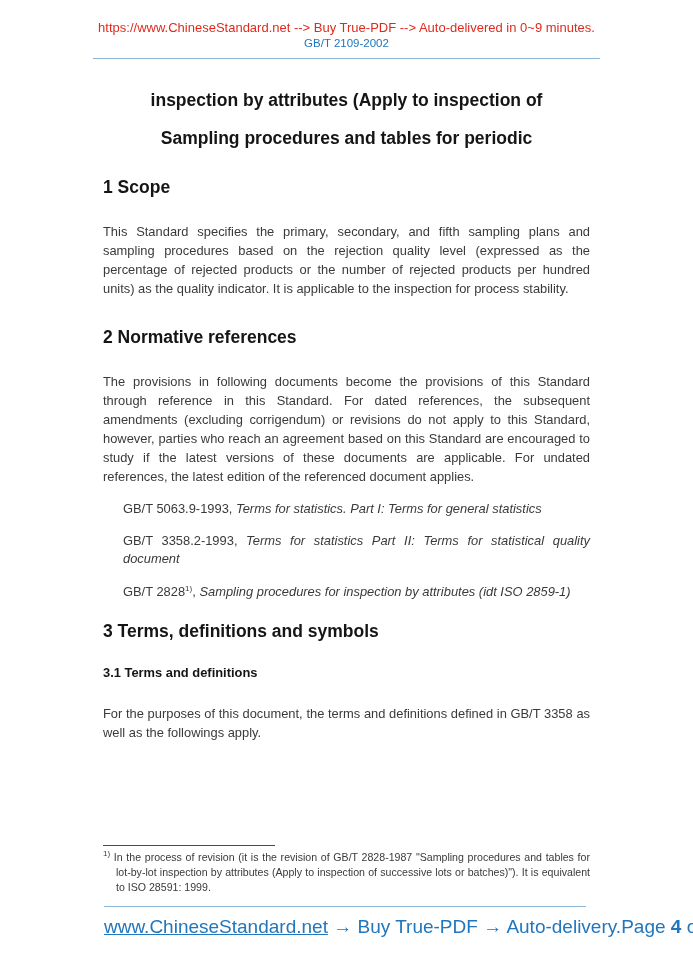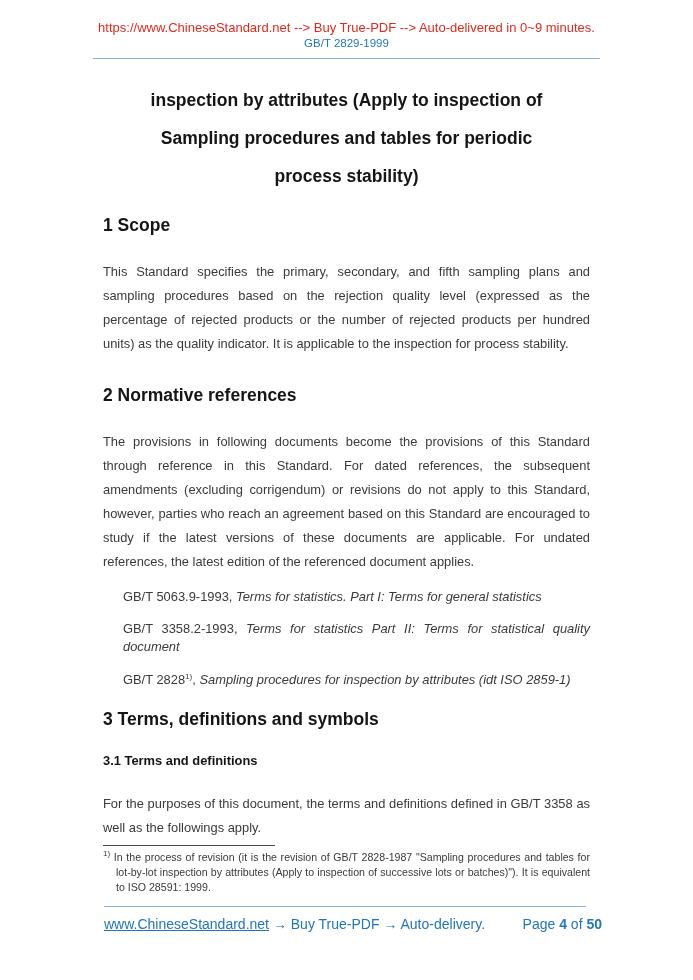--- a/index.html
+++ b/index.html
@@ -46,21 +46,21 @@
     font-size: 17.5px;
     font-weight: bold;
     color: #151515;
   }
   .h-scope { margin-top: 20px; }
   .h-normative { margin-top: 29px; }
   .h-terms { margin-top: 20px; }
   .body-para {
     margin-top: 24px;
     font-size: 12.9px;
-    line-height: 24px;
+    line-height: 19px;
     text-align: justify;
   }
   .ref {
     margin-top: 14px;
     padding-left: 20px;
     font-size: 12.9px;
     line-height: 18.2px;
     text-align: justify;
   }
   .ref em { font-style: italic; }
@@ -99,50 +99,49 @@
   .footer-rule {
     position: absolute;
     left: 104px;
     right: 107px;
     top: 906px;
     border-top: 1.5px solid #8cb4d2;
   }
   .footer {
     position: absolute;
     left: 104px;
-    right: 91px;
+    right: 124px;
     top: 916px;
     display: flex;
     justify-content: space-between;
     align-items: baseline;
-    font-size: 14px;
+    font-size: 19px;
     color: #2176bd;
   }
   .footer-left { white-space: nowrap; }
   .footer-left a {
     color: #2176bd;
     text-decoration: underline;
     cursor: pointer;
   }
   .footer-right { white-space: nowrap; }
   .footer-right b { font-weight: bold; }
 </style>
 </head>
 <body>
 
 <div class="page">
 
   <div class="promo">https://www.ChineseStandard.net --&gt; Buy True-PDF --&gt; Auto-delivered in 0~9 minutes.</div>
-  <div class="docnum">GB/T 2829-1999</div>
+  <div class="docnum">GB/T 2109-2002</div>
   <div class="header-rule"></div>
 
   <div class="title">
     <div>inspection by attributes (Apply to inspection of</div>
     <div>Sampling procedures and tables for periodic</div>
-    <div>process stability)</div>
   </div>
 
   <div class="content">
 
     <div class="section-heading h-scope">1 Scope</div>
     <p class="body-para">This Standard specifies the primary, secondary, and fifth sampling plans and sampling procedures based on the rejection quality level (expressed as the percentage of rejected products or the number of rejected products per hundred units) as the quality indicator. It is applicable to the inspection for process stability.</p>
 
     <div class="section-heading h-normative">2 Normative references</div>
     <p class="body-para">The provisions in following documents become the provisions of this Standard through reference in this Standard. For dated references, the subsequent amendments (excluding corrigendum) or revisions do not apply to this Standard, however, parties who reach an agreement based on this Standard are encouraged to study if the latest versions of these documents are applicable. For undated references, the latest edition of the referenced document applies.</p>
 

